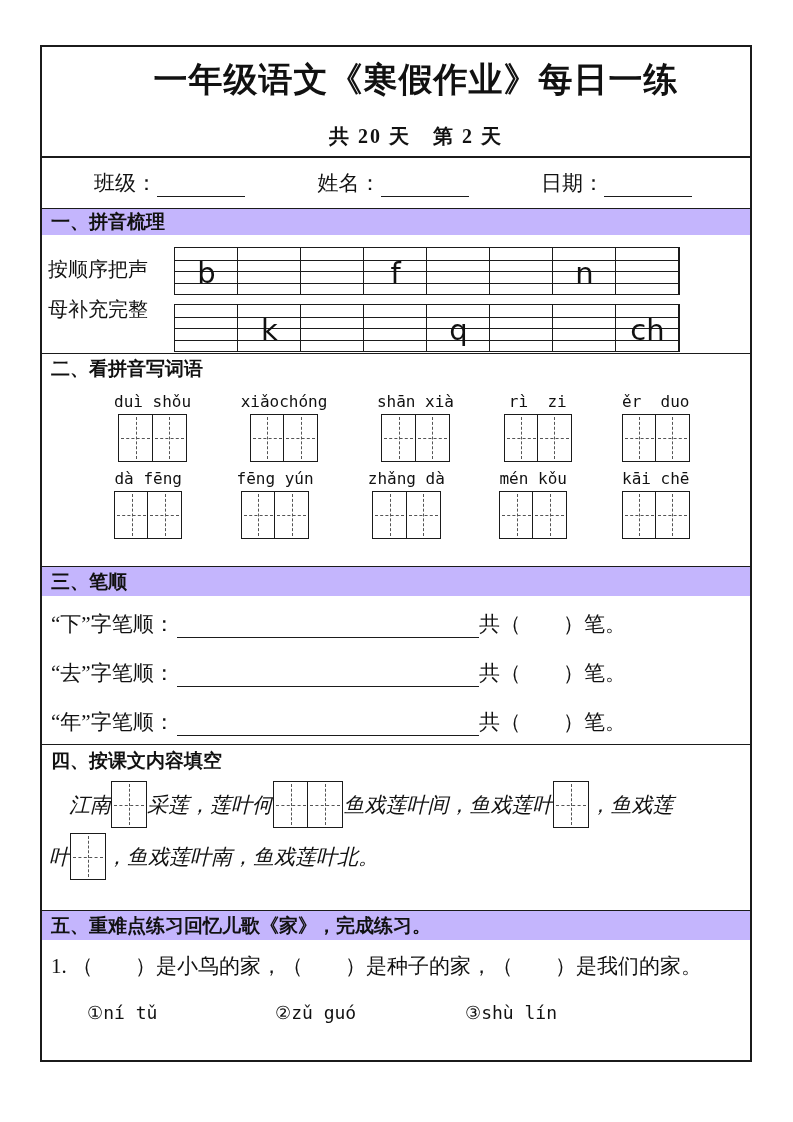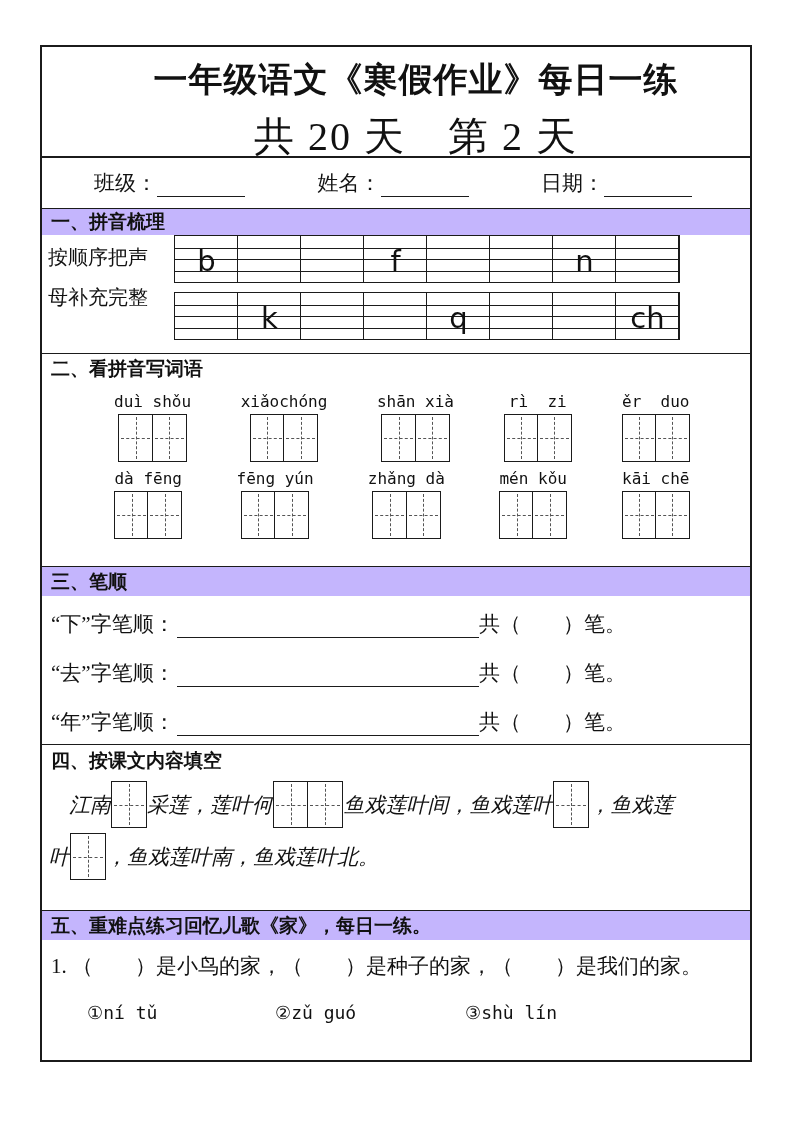--- a/index.html
+++ b/index.html
@@ -5,37 +5,37 @@
   * { margin:0; padding:0; box-sizing:border-box; }
   html,body { background:#ffffff; }
   .page { position:relative; width:793px; height:1122px; background:#fff;
           font-family:"Liberation Serif","DejaVu Serif",serif; color:#111; }
   .sheet { position:absolute; left:40px; top:45px; width:712px; height:1017px;
            border:2px solid #1b1b1b; background:#fff; display:flex; flex-direction:column; }
 
   
   .title-row { height:111px; border-bottom:2px solid #1b1b1b; text-align:center; padding-top:10px;padding-left:40px; }
   .t1 { font-size:34px; font-weight:bold; letter-spacing:1px; }
-  .t2 { font-size:40px; font-weight:normal; margin-top:6px; letter-spacing:2px; }
+  .t2 { font-size:20px; font-weight:bold; margin-top:20px; letter-spacing:2px; }
 
   
   .info-row { height:50px; display:flex; align-items:center; padding:0 58px 0 52px;
               justify-content:space-between; font-size:21px; }
   .info-item { display:flex; align-items:flex-end; }
   .blank { display:inline-block; width:88px; border-bottom:1.8px solid #1b1b1b; height:22px; }
 
   
   .band { height:27px; background:#c4b5fd; border-top:1.5px solid #1b1b1b;
           font-family:"Liberation Sans","DejaVu Sans",sans-serif; font-weight:bold;
           font-size:19px; display:flex; align-items:center; padding-left:9px; }
   .whead { border-top:1.5px solid #1b1b1b; font-family:"Liberation Sans","DejaVu Sans",sans-serif;
            font-weight:bold; font-size:19px; display:flex; align-items:center; padding-left:9px; }
 
   
-  .s1 { height:118px; display:flex; padding:0 0 0 6px; }
+  .s1 { height:118px; display:flex; padding:12px 0 0 6px; }
   .s1-instr { width:126px; font-size:20px; line-height:40px; padding-top:2px; }
   .s1-grids { width:506px; margin-left:0; display:flex; flex-direction:column; gap:9px; }
   .pgrid { position:relative; height:48px; border:1.8px solid #1b1b1b; display:flex; background:#fff; }
   .pg-col { flex:1; border-right:1.5px solid #1b1b1b; }
   .pg-col:last-child { border-right:none; }
   .pg-hline { position:absolute; left:0; right:0; border-top:1.5px solid #1b1b1b; height:0; }
   .h25 { top:25%; } .h50 { top:50%; } .h75 { top:75%; }
   .pg-letter { position:absolute; bottom:6px; transform:translateX(-50%); line-height:1;
                font-family:"DejaVu Sans","Liberation Sans",sans-serif; font-size:29px; }
   .c0 { left:6.25%; } .c1 { left:18.75%; } .c3 { left:43.75%; } .c4 { left:56.25%; }
@@ -253,21 +253,21 @@
     <div class="s4">
       <div class="fill-line l1">
         <span>江南</span><span class="tian"></span><span>采莲，莲叶何</span><span class="tian-pair"><span class="tian"></span><span class="tian"></span></span><span>鱼戏莲叶间，鱼戏莲叶</span><span class="tian"></span><span>，鱼戏莲</span>
       </div>
       <div class="fill-line l2">
         <span>叶</span><span class="tian"></span><span>，鱼戏莲叶南，鱼戏莲叶北。</span>
       </div>
     </div>
 
     <div class="band band5">
-      <span>五、重难点练习回忆儿歌《家》，每日一练。</span>
+      <span>五、重难点练习回忆儿歌《家》，完成练习。</span>
     </div>
     <div class="s5">
       <div class="q-line">1. （　　）是小鸟的家，（　　）是种子的家，（　　）是我们的家。</div>
       <div class="opt-row">
         <span class="opt1">①ní tǔ</span>
         <span class="opt2">②zǔ guó</span>
         <span class="opt3">③shù lín</span>
       </div>
     </div>
 

